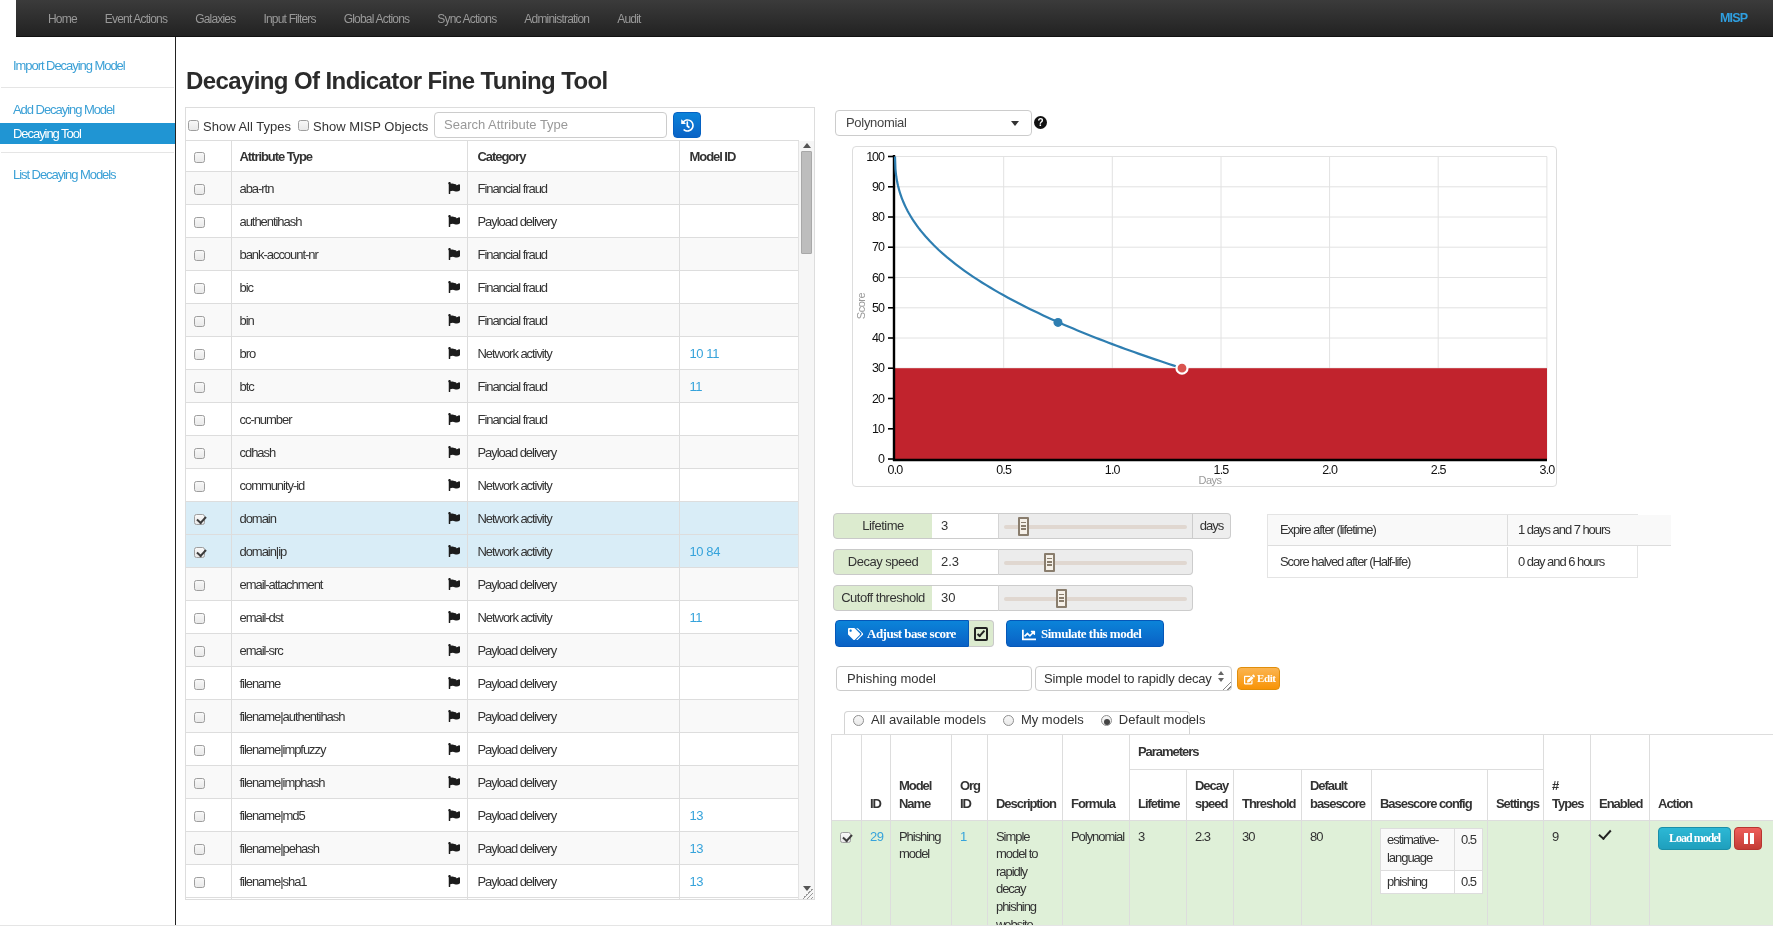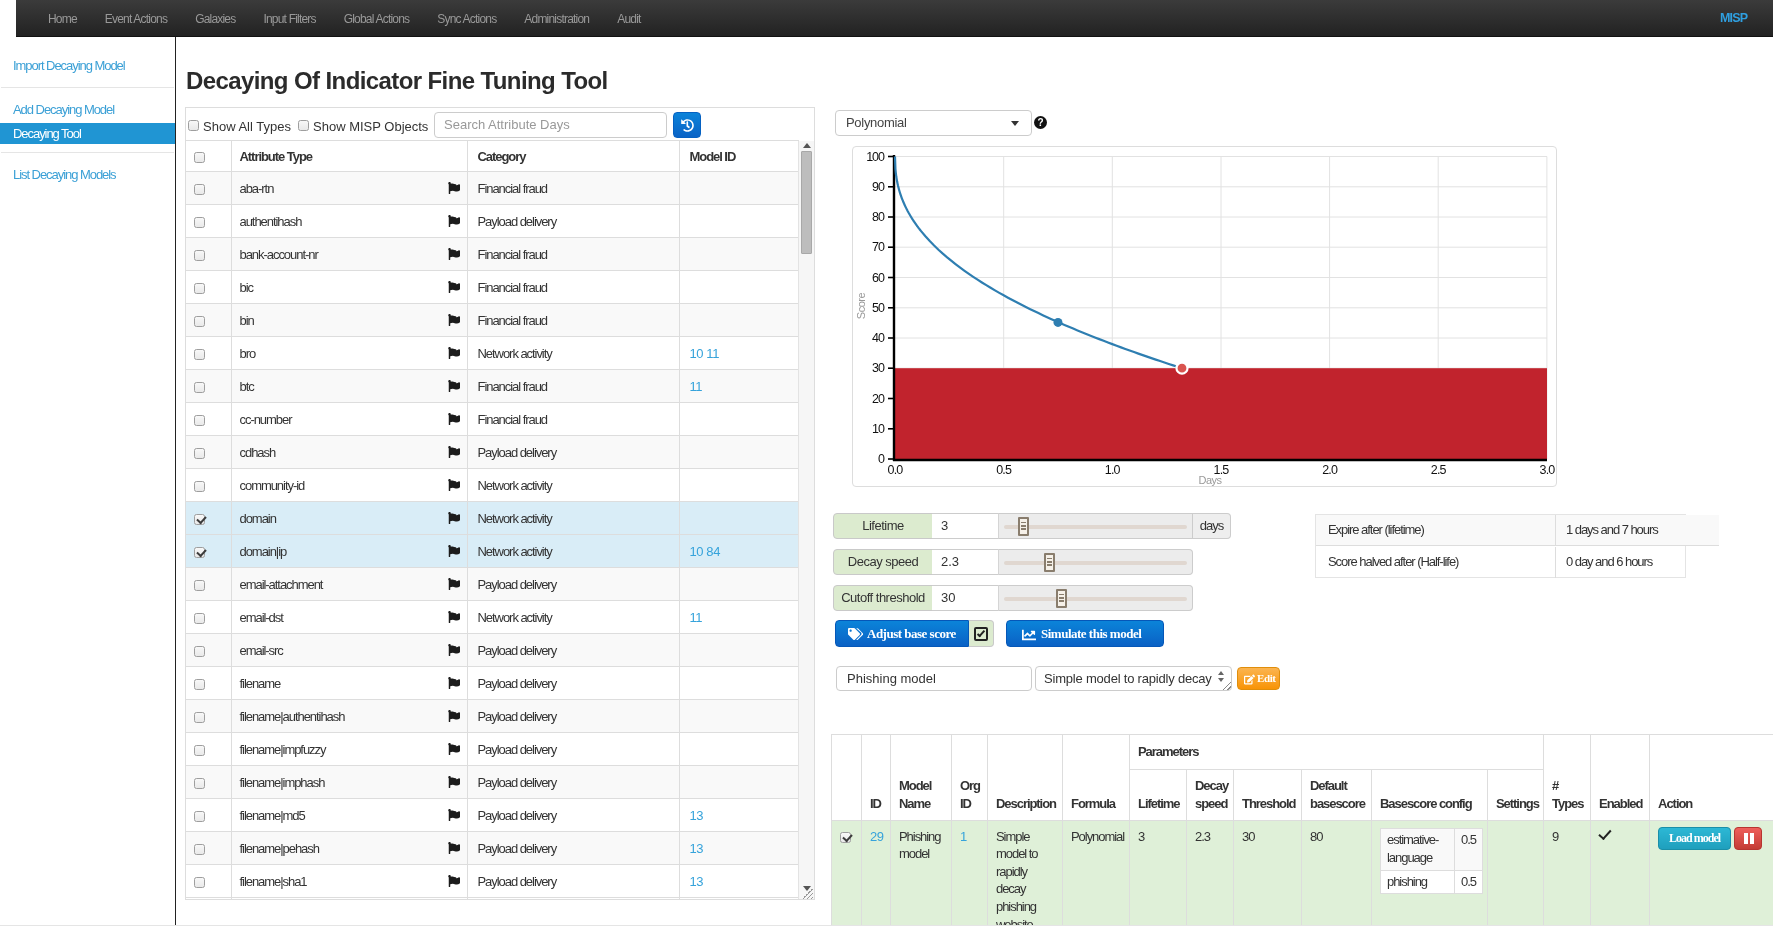--- a/index.html
+++ b/index.html
@@ -50,21 +50,21 @@
 .ctl{position:absolute;height:26px}
 .ctl .lab{position:absolute;left:0;top:0;height:26px;background:#dcebcf;border:1px solid #c9c9c9;border-radius:4px 0 0 4px;font-size:13px;letter-spacing:-0.5px;color:#333;text-align:center;line-height:24px}
 .ctl .val{position:absolute;left:99px;top:0;width:67px;height:26px;background:#fff;border:1px solid #ccc;border-left:none;font-size:13px;line-height:24px;padding-left:9px}
 .ctl .sld{position:absolute;left:165px;top:0;width:195px;height:26px;background:#ececec;border:1px solid #ccc;border-left:1px solid #d5d5d5}
 .ctl .sld.rnd{border-radius:0 4px 4px 0}
 .track{position:absolute;left:5px;top:11px;height:4px;background:#e0d7d0;border-radius:2px;right:5px}
 .thumb{position:absolute;top:3px;width:11px;height:19px;background:#f6f1e9;border:2px solid #897d6d;border-radius:1px}
 .thumb::before{content:'';position:absolute;left:1px;right:1px;top:3px;height:8px;
  background:linear-gradient(#897d6d 0 1.5px,transparent 1.5px 3.2px,#897d6d 3.2px 4.7px,transparent 4.7px 6.4px,#897d6d 6.4px 8px,transparent 8px)}
 .ctl .addon{position:absolute;left:360px;top:0;width:38px;height:26px;background:#eee;border:1px solid #ccc;border-left:none;border-radius:0 4px 4px 0;font-size:13px;letter-spacing:-1px;color:#333;text-align:center;line-height:24px}
-#sumtbl{position:absolute;left:1315px;top:514px;width:371px;height:64px;border:1px solid #e4e4e4;letter-spacing:-1.05px}
+#sumtbl{position:absolute;left:1267px;top:514px;width:371px;height:64px;border:1px solid #e4e4e4;letter-spacing:-1.05px}
 #sumtbl .r{position:absolute;left:0;width:403px;height:31px;font-size:13px;color:#333}
 #sumtbl .r1{top:0;background:#f9f9f9;border-bottom:1px solid #ddd}
 #sumtbl .r2{top:32px}
 #sumtbl .k{position:absolute;left:12px;top:7px}
 #sumtbl .v{position:absolute;left:250px;top:7px}
 #sumtbl .cd{position:absolute;left:239px;top:0;bottom:0;border-left:1px solid #ddd}
 .bbtn{position:absolute;height:27px;background:linear-gradient(#0b84d9,#0a61c5);border:1px solid #0557b8;color:#fff;font-family:"Liberation Serif",serif;font-weight:bold;font-size:13px;letter-spacing:-0.5px;line-height:25px}
 #adjbtn{left:835px;top:620px;width:134px;border-radius:4px 0 0 4px}
 #adjaddon{position:absolute;left:969px;top:620px;width:25px;height:27px;background:#dcebcf;border:1px solid #c9c9c9;border-left:none;border-radius:0 4px 4px 0}
 #simbtn{left:1006px;top:620px;width:158px;border-radius:4px}
@@ -146,21 +146,21 @@
         </li>
 </ul>
     </div>
 <div id="title">Decaying Of Indicator Fine Tuning Tool</div>
 <div id="attrpanel">
   <div id="filterbar">
     <span class="cb" style="position:absolute;left:2px;top:12px"></span>
     <span class="fl" style="left:17px;top:11px">Show All Types</span>
     <span class="cb" style="position:absolute;left:112px;top:12px"></span>
     <span class="fl" style="left:127px;top:11px">Show MISP Objects</span>
-    <div id="searchbox">Search Attribute Days</div>
+    <div id="searchbox">Search Attribute Type</div>
     <div id="searchbtn">
           <svg viewBox="0 0 512 512" width="13" height="13">
             <path fill="#fff" d="M504 255.531c.253 136.64-111.18 248.372-247.82 248.468-59.015.042-113.223-20.53-155.822-54.911-11.077-8.94-11.905-25.541-1.839-35.607l11.267-11.267c8.609-8.609 22.353-9.551 31.891-1.984C173.062 425.135 212.781 440 256 440c101.705 0 184-82.311 184-184 0-101.705-82.311-184-184-184-48.814 0-93.149 18.969-126.068 49.932l50.754 50.754c10.08 10.08 2.941 27.314-11.313 27.314H24c-8.837 0-16-7.163-16-16V38.627c0-14.254 17.234-21.393 27.314-11.314l49.372 49.372C129.209 31.084 189.552 8 255.531 8 392.239 8.096 503.748 119.525 504 255.531zm-171.567 86.528l9.814-12.62c8.14-10.471 6.253-25.559-4.218-33.699L280 259.778V116c0-13.255-10.745-24-24-24h-16c-13.255 0-24 10.745-24 24v175.222l87.734 68.22c10.47 8.139 25.559 6.253 33.699-4.218z"></path>
           </svg>
         </div>
   </div>
   <table id="attrtable">
   <tbody>
           <tr>
             <th class="c1"><span class="cb"></span></th>
@@ -467,20 +467,21 @@
         <path fill="#fff" d="M500 384c6.6 0 12 5.4 12 12v40c0 6.6-5.4 12-12 12H12c-6.6 0-12-5.4-12-12V76c0-6.6 5.4-12 12-12h40c6.6 0 12 5.4 12 12v308h436zM456 96H344c-21.4 0-32.1 25.9-17 41l32.9 32.9-72 72.9-72-72.9c-9.4-9.4-24.6-9.4-33.9 0l-104 104c-4.7 4.7-4.7 12.3 0 17l28.3 28.3c4.7 4.7 12.3 4.7 17 0l75.7-76.7 72 72.9c9.4 9.4 24.6 9.4 33.9 0l100.9-101.9L438 247c15.1 15.1 41 4.4 41-17V120c1-13.3-9.7-24-23-24z"></path>
       </svg><span style="margin-left:34px">Simulate this model</span></div>
 <div id="nameinput">Phishing model</div>
 <div id="descinput">Simple model to rapidly decay<div id="spin">
         <div class="u"></div>
         <div class="d"></div>
       </div><div id="dgrip"></div></div>
 <div class="bbtn" id="editbtn"><svg style="position:absolute;left:6px;top:6px" viewBox="0 0 576 512" width="11" height="11">
         <path fill="#fff" d="M402.6 83.2l90.2 90.2c3.8 3.8 3.8 10 0 13.8L274.4 405.6l-92.8 10.3c-12.4 1.4-22.9-9.1-21.5-21.5l10.3-92.8L388.8 83.2c3.8-3.8 10-3.8 13.8 0zm162-22.9l-48.8-48.8c-15.2-15.2-39.9-15.2-55.2 0l-35.4 35.4c-3.8 3.8-3.8 10 0 13.8l90.2 90.2c3.8 3.8 10 3.8 13.8 0l35.4-35.4c15.2-15.3 15.2-40 0-55.2zM384 346.2V448H64V128h229.8c3.2 0 6.2-1.3 8.5-3.5l40-40c7.6-7.6 2.2-20.5-8.5-20.5H48C21.5 64 0 85.5 0 112v352c0 26.5 21.5 48 48 48h352c26.5 0 48-21.5 48-48V306.2c0-10.7-12.9-16-20.5-8.5l-40 40c-2.2 2.3-3.5 5.3-3.5 8.5z"></path>
       </svg><span style="margin-left:19px">Edit</span></div>
+<div id="radiobox"><span style="display:inline-block;width:8px"></span><span class="radio" style="vertical-align:-2px"></span><span class="lb">All available models</span><span class="radio" style="vertical-align:-2px"></span><span class="lb">My models</span><span class="radio on" style="vertical-align:-2px"></span><span class="lb">Default models</span></div>
 <div id="modelwrap">
       <table id="modeltbl">
 <colgroup>
           <col style="width:30px">
           <col style="width:29px">
           <col style="width:61px">
           <col style="width:36px">
           <col style="width:75px">
           <col style="width:67px">
           <col style="width:57px">

